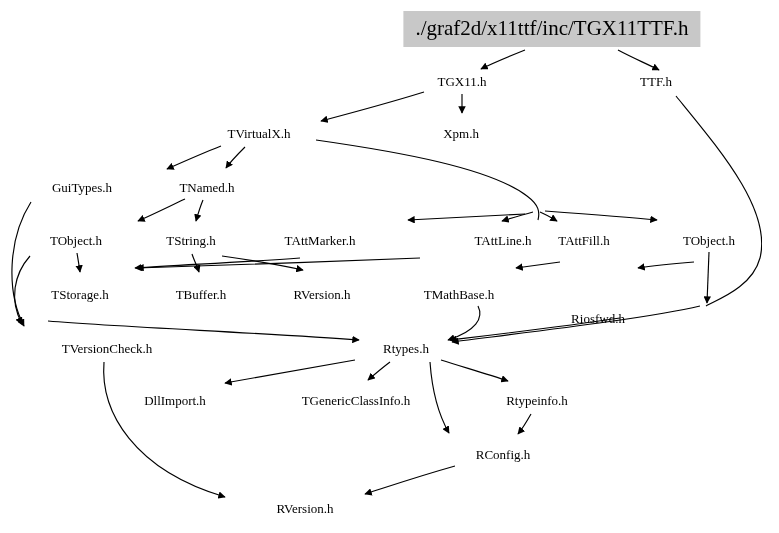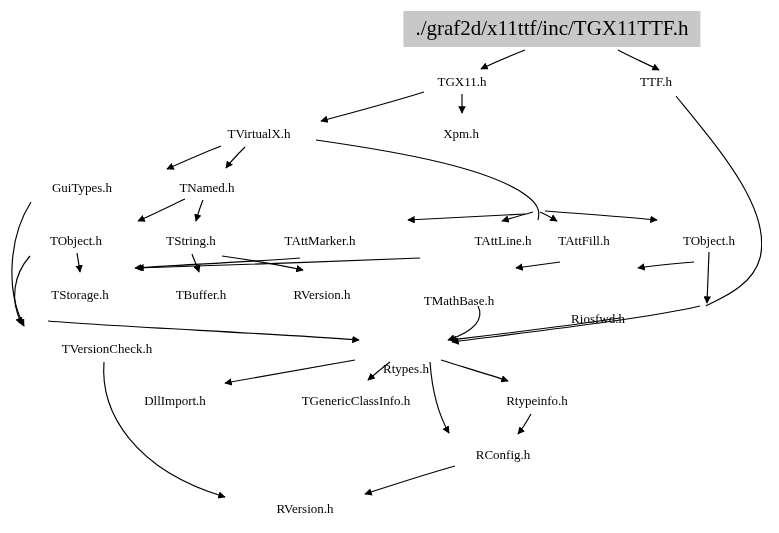--- a/index.html
+++ b/index.html
@@ -91,25 +91,25 @@
   <div class="node-label" style="left:76px;top:240px;">TObject.h</div>
   <div class="node-label" style="left:191px;top:240px;">TString.h</div>
   <div class="node-label" style="left:320px;top:240px;">TAttMarker.h</div>
   <div class="node-label" style="left:456px;top:240px;margin-left:47px;">TAttLine.h</div>
   <div class="node-label" style="left:584px;top:240px;">TAttFill.h</div>
   <div class="node-label" style="left:709px;top:240px;">TObject.h</div>
 
   <div class="node-label" style="left:80px;top:294px;">TStorage.h</div>
   <div class="node-label" style="left:201px;top:294px;">TBuffer.h</div>
   <div class="node-label" style="left:322px;top:294px;">RVersion.h</div>
-  <div class="node-label" style="left:459px;top:300px;text-align:center;">TMathBase.h</div>
+  <div class="node-label" style="left:459px;top:294px;text-align:center;">TMathBase.h</div>
   <div class="node-label" style="left:598px;top:294px;margin-top:24px;">Riosfwd.h</div>
 
   <div class="node-label" style="left:107px;top:348px;">TVersionCheck.h</div>
-  <div class="node-label" style="left:406px;top:348px;margin-top:20px;">Rtypes.h</div>
+  <div class="node-label" style="left:406px;top:348px;">Rtypes.h</div>
 
   <div class="node-label" style="left:175px;top:400px;">DllImport.h</div>
   <div class="node-label" style="left:356px;top:400px;">TGenericClassInfo.h</div>
   <div class="node-label" style="left:537px;top:400px;">Rtypeinfo.h</div>
 
   <div class="node-label" style="left:503px;top:454px;">RConfig.h</div>
 
   <div class="node-label" style="left:305px;top:508px;">RVersion.h</div>
 
 </div>

